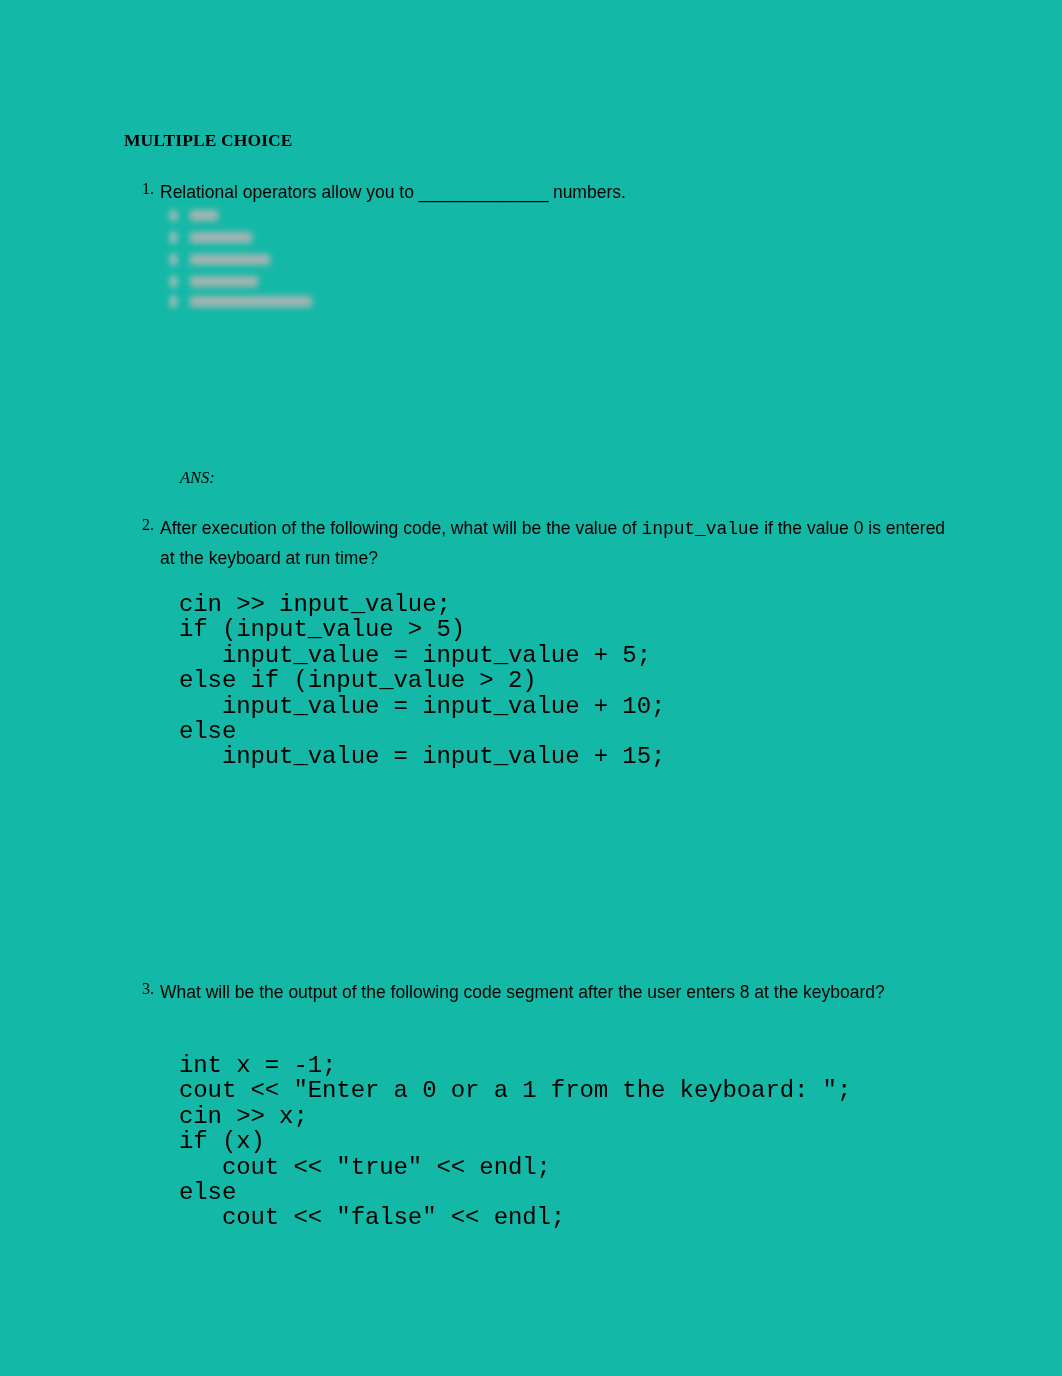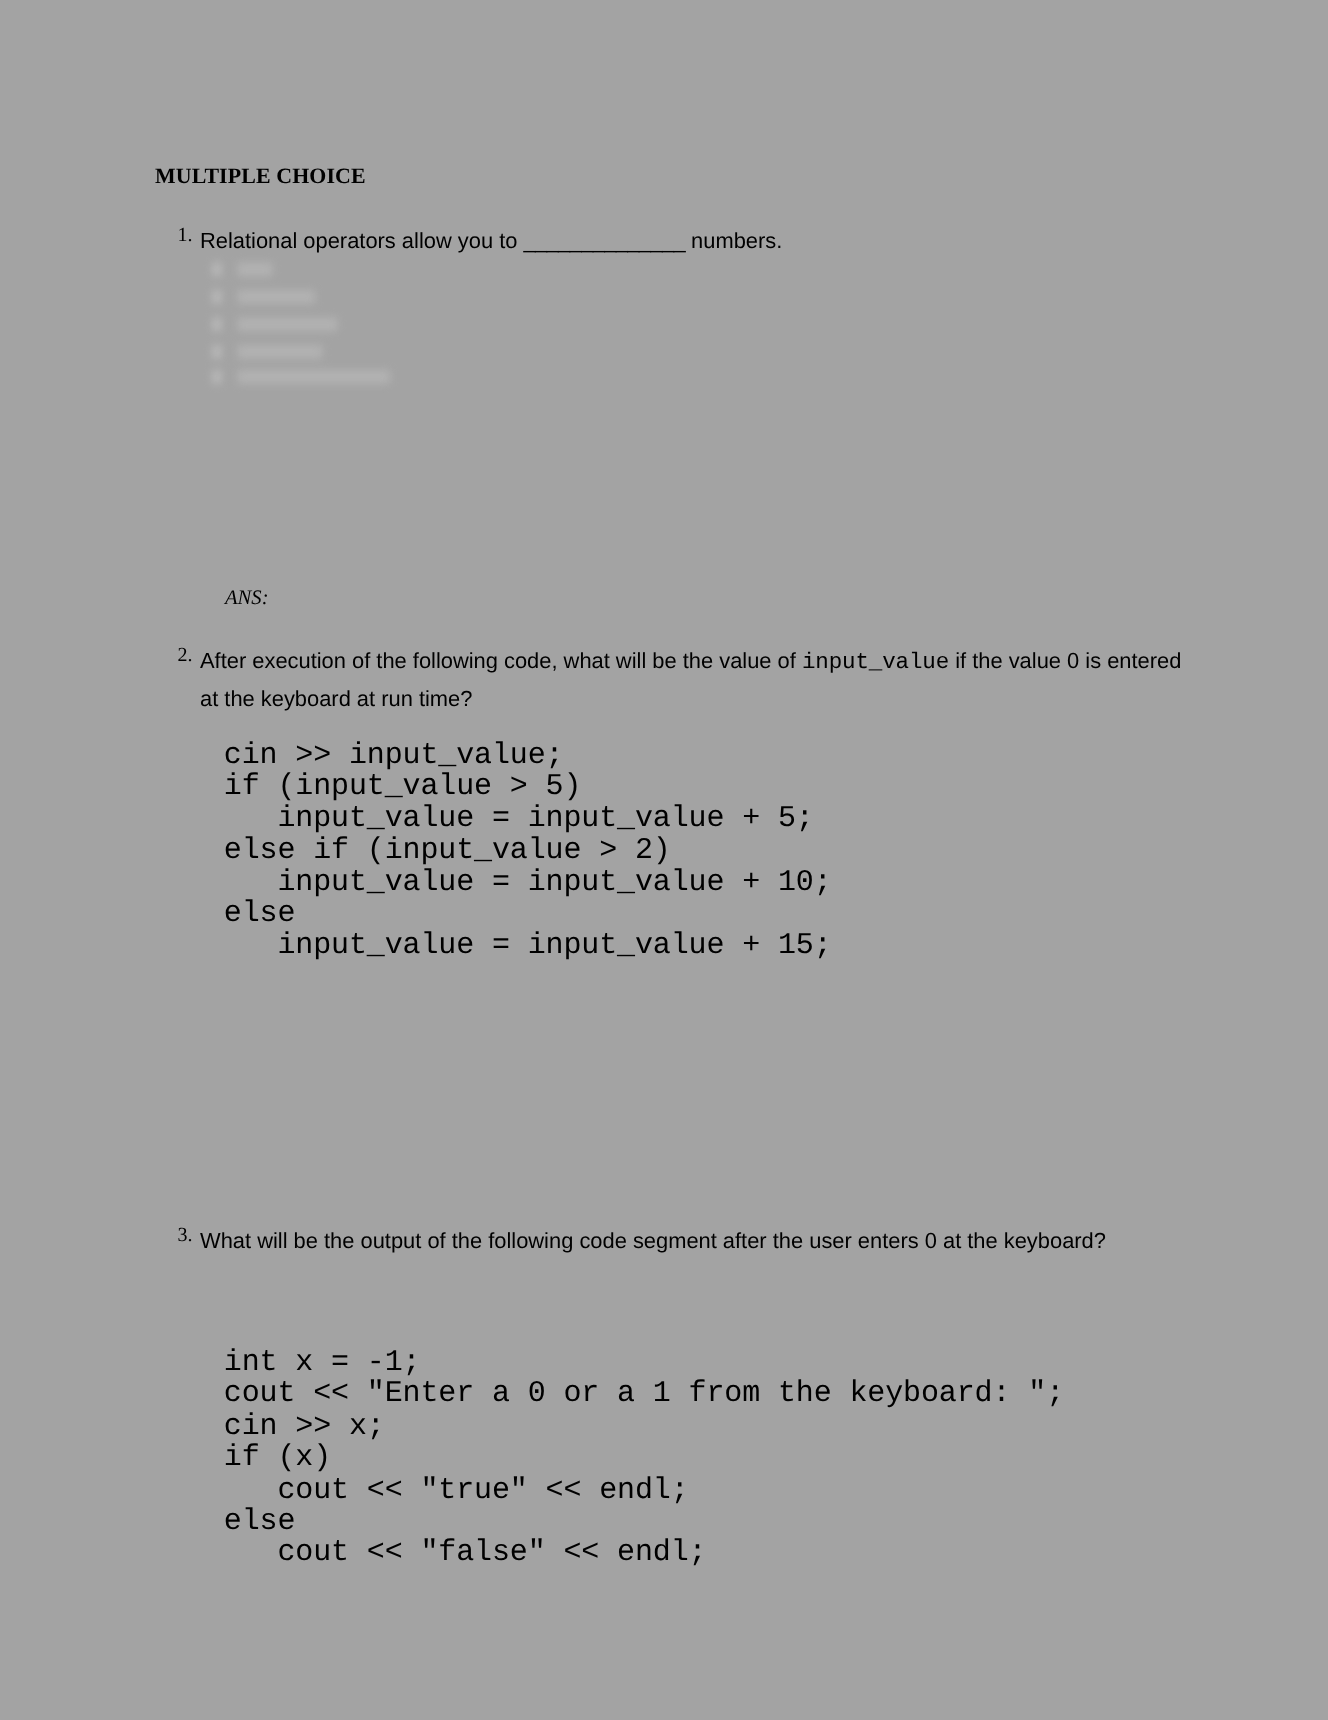--- a/index.html
+++ b/index.html
@@ -5,21 +5,21 @@
   html, body {
     margin: 0;
     padding: 0;
     background: #ffffff;
   }
 
   .page {
     position: relative;
     width: 1062px;
     height: 1376px;
-    background: #a3a3a3;
+    background: #14b8a6;
     overflow: hidden;
     font-family: "Liberation Sans", sans-serif;
     color: #000000;
   }
 
   
   .section-heading {
     position: absolute;
     left: 124px;
     top: 130px;
@@ -151,24 +151,24 @@
   <div class="code-block" style="left:179px; top:592px;">cin &gt;&gt; input_value;
 if (input_value &gt; 5)
    input_value = input_value + 5;
 else if (input_value &gt; 2)
    input_value = input_value + 10;
 else
    input_value = input_value + 15;</div>
 
   <div class="qitem" style="left:124px; top:978px; width:830px;">
     <div class="qnum">3.</div>
-    <div class="qbody">What will be the output of the following code segment after the user enters 0 at the keyboard?</div>
+    <div class="qbody">What will be the output of the following code segment after the user enters 8 at the keyboard?</div>
   </div>
 
-  <div class="code-block" style="left:179px; top:1053px;margin-top:25px;">int x = -1;
+  <div class="code-block" style="left:179px; top:1053px;">int x = -1;
 cout &lt;&lt; "Enter a 0 or a 1 from the keyboard: ";
 cin &gt;&gt; x;
 if (x)
    cout &lt;&lt; "true" &lt;&lt; endl;
 else
    cout &lt;&lt; "false" &lt;&lt; endl;</div>
 
 </div>
 
 </body></html>

